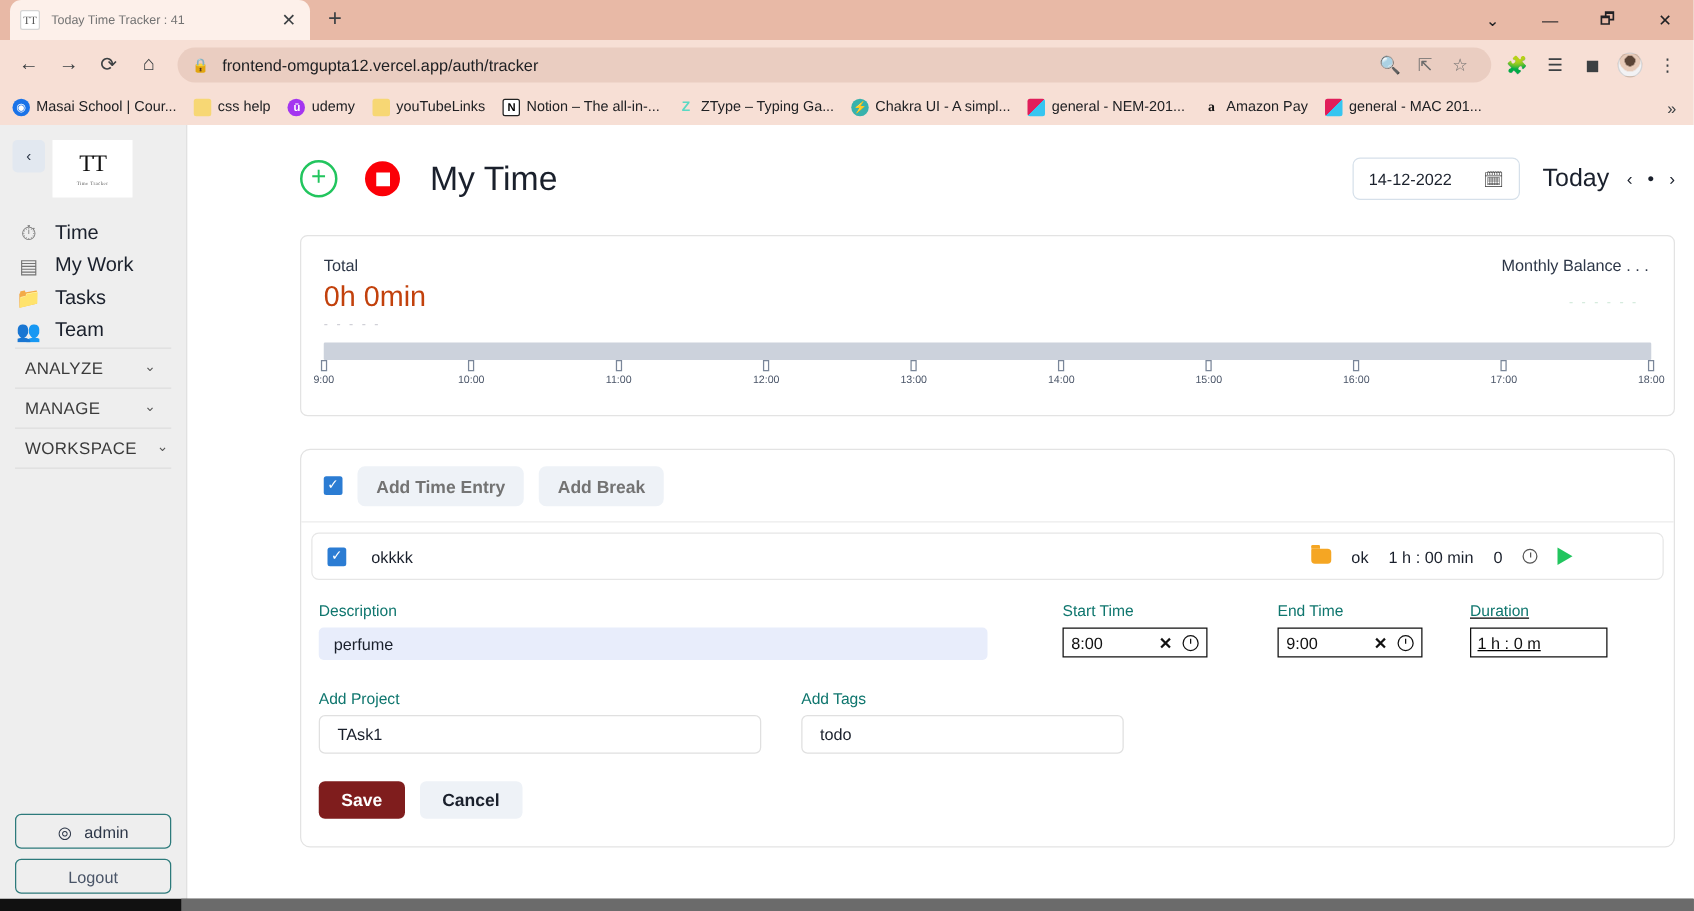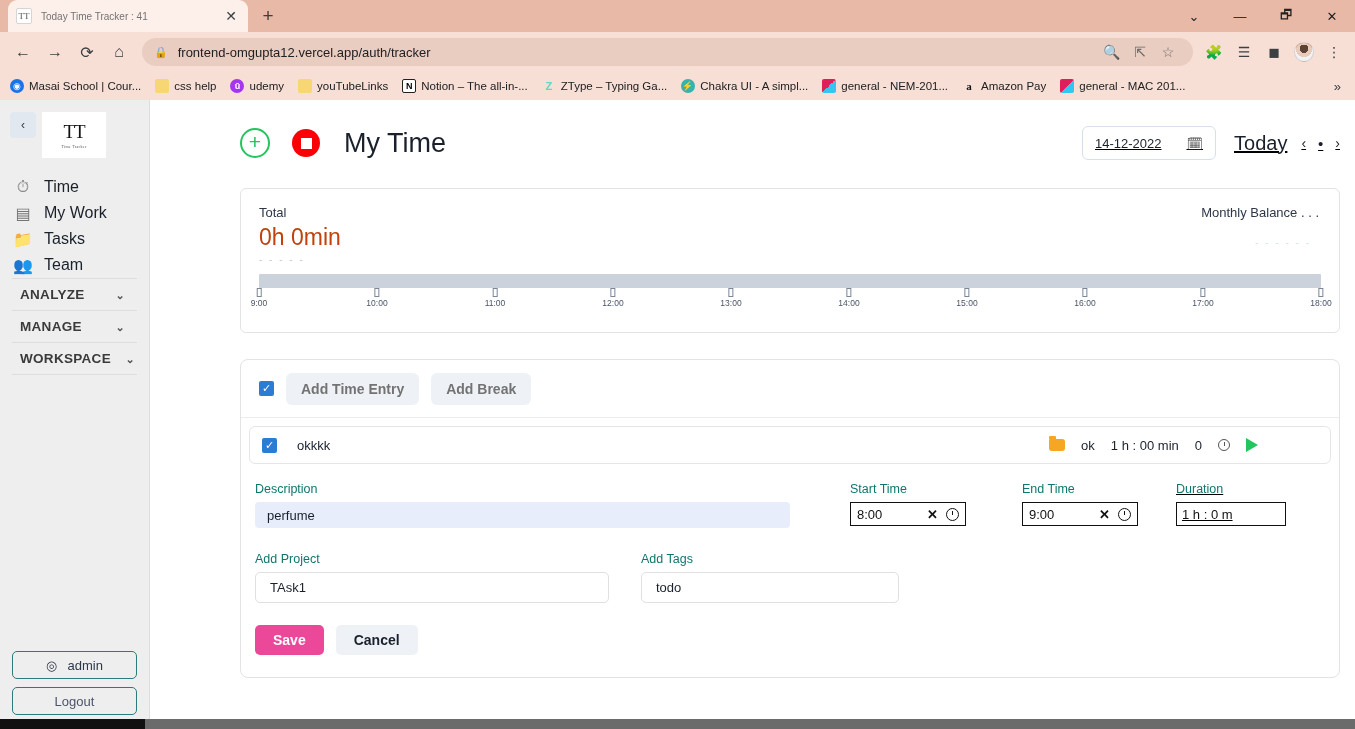--- a/index.html
+++ b/index.html
@@ -137,22 +137,22 @@
     display:flex; align-items:center; gap: 12px;
     padding: 4px 0 4px 14px;
     color: #1a202c; font-size: 16px;
   }
   .nav-item .gi { width:18px; height:18px; flex:none; display:flex; align-items:center; justify-content:center; color:#757575; }
 
   .section-row {
     margin: 0 12px;
     border-top: 1px solid #ddd;
     padding: 8px 0 8px 8px;
-    display:flex; align-items:flex-end;
-    color: #3a3a3a; font-size: 13.5px; letter-spacing:.3px;font-weight:bold;
+    display:flex; align-items:flex-start;
+    color: #3a3a3a; font-size: 13.5px; letter-spacing:.3px;
   }
   .section-row .chev { margin-left: auto; margin-right: 12px; font-size: 11px; color:#555; }
   .section-row.ws .chev { margin-right: 2px; }
   .section-end { margin: 0 12px; border-top:1px solid #ddd; }
 
   .side-bottom { margin-top:auto; padding: 0 12px 14px; display:flex; flex-direction:column; gap: 8px; }
   .side-btn {
     height: 28px; border:1px solid #2c7a7b; border-radius: 5px;
     background: #eeeeee; color:#2d3748;
     display:flex; align-items:center; justify-content:center; gap: 10px;
@@ -171,21 +171,21 @@
     display:flex; align-items:center; justify-content:center;
     font-size: 21px; line-height:0; padding-bottom:2px; flex:none;
   }
   .stop-icon {
     width: 28px; height: 28px; border-radius:50%;
     background:#fb0007; margin-left: 22px; flex:none;
     display:flex; align-items:center; justify-content:center;
   }
   .stop-icon i { display:block; width:11px; height:11px; background:#fff; }
   .page-title { font-size: 27px; color:#1a202c; margin-left: 24px; }
-  .head-right { margin-left:auto; display:flex; align-items:center; gap: 0; text-decoration: underline; }
+  .head-right { margin-left:auto; display:flex; align-items:center; gap: 0; }
   .date-box {
     border:1px solid #d6e0ea; border-radius:6px;
     height: 34px; width: 134px;
     display:flex; align-items:center; justify-content:space-between;
     padding: 0 12px; font-size: 13px; color:#1a202c;
   }
   .cal-ico { font-size: 13px; color:#333; }
   .today-label { font-size: 20px; color:#1a202c; margin-left: 18px; }
   .nav-arrows { display:flex; align-items:center; gap:12px; margin-left: 14px; font-size:14px; color:#1a202c;}
   .nav-arrows .dot { font-size: 15px; }
@@ -277,21 +277,21 @@
     height: 31px; border:1px solid #e0e0e0; border-radius:5px;
     display:flex; align-items:center; padding: 0 14px;
     font-size: 13px; color:#1a202c;
   }
   .btn-row { display:flex; gap: 12px; margin-top: 22px; }
   .btn {
     height: 30px; padding: 0 18px; border-radius:5px;
     display:flex; align-items:center; justify-content:center;
     font-size: 14px; font-weight:bold;
   }
-  .btn-save { background:#ec4899; color:#fff; }
+  .btn-save { background:#7f1d1d; color:#fff; }
   .btn-cancel { background:#eef2f7; color:#1a202c; }
 
   
   .bottom-strip { position:absolute; left:0; right:0; bottom:0; height: 10px; background:#111; }
   .bottom-strip .seg { position:absolute; top:0; height:10px; background:#6b6b6b;}
 </style>
 </head>
 <body>
 
 <div class="browser">

